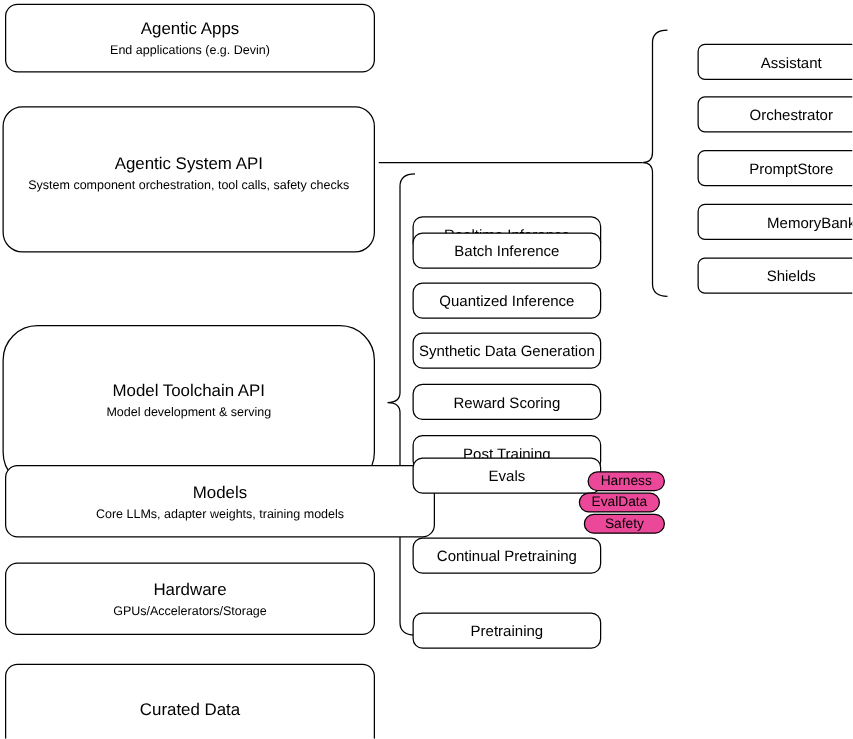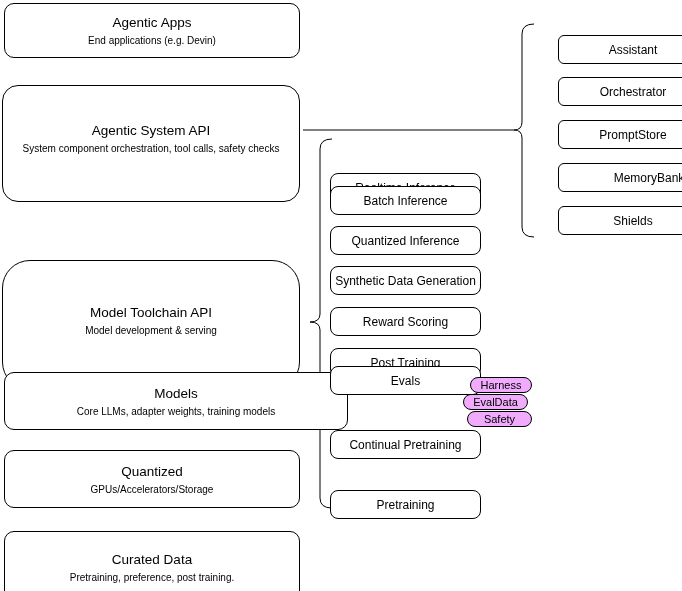--- a/index.html
+++ b/index.html
@@ -66,21 +66,21 @@
     border-radius: 6px;
     font-size: 12px;
     line-height: 14px;
     white-space: nowrap;
     margin-left: 28px;
   }
   .tag {
     position: absolute;
     box-sizing: border-box;
     border: 1px solid #000000;
-    background: #f0abfc;
+    background: #ec4899;
     border-radius: 9px;
     display: flex;
     align-items: center;
     justify-content: center;
     font-size: 11px;
     line-height: 12px;
     white-space: nowrap;
     z-index: 3;
   }
 </style>
@@ -109,27 +109,26 @@
     <div class="title">Model Toolchain API</div>
     <div class="subtitle">Model development &amp; serving</div>
   </div>
 
   <div class="node" style="left:4px; top:372px; width:344px; height:58px; border-radius:10px;">
     <div class="title">Models</div>
     <div class="subtitle">Core LLMs, adapter weights, training models</div>
   </div>
 
   <div class="node" style="left:4px; top:450px; width:296px; height:58px; border-radius:10px;">
-    <div class="title">Quantized</div>
+    <div class="title">Hardware</div>
     <div class="subtitle">GPUs/Accelerators/Storage</div>
   </div>
 
   <div class="node" style="left:4px; top:531px; width:296px; height:72px; border-radius:10px;">
     <div class="title">Curated Data</div>
-    <div class="subtitle">Pretraining, preference, post training.</div>
   </div>
 
   <div class="node svc" style="top:145px;margin-top:28px;">
     <span>Realtime Inference</span>
   </div>
   <div class="node svc" style="top:186px;">
     <span>Batch Inference</span>
   </div>
   <div class="node svc" style="top:226px;">
     <span>Quantized Inference</span>

